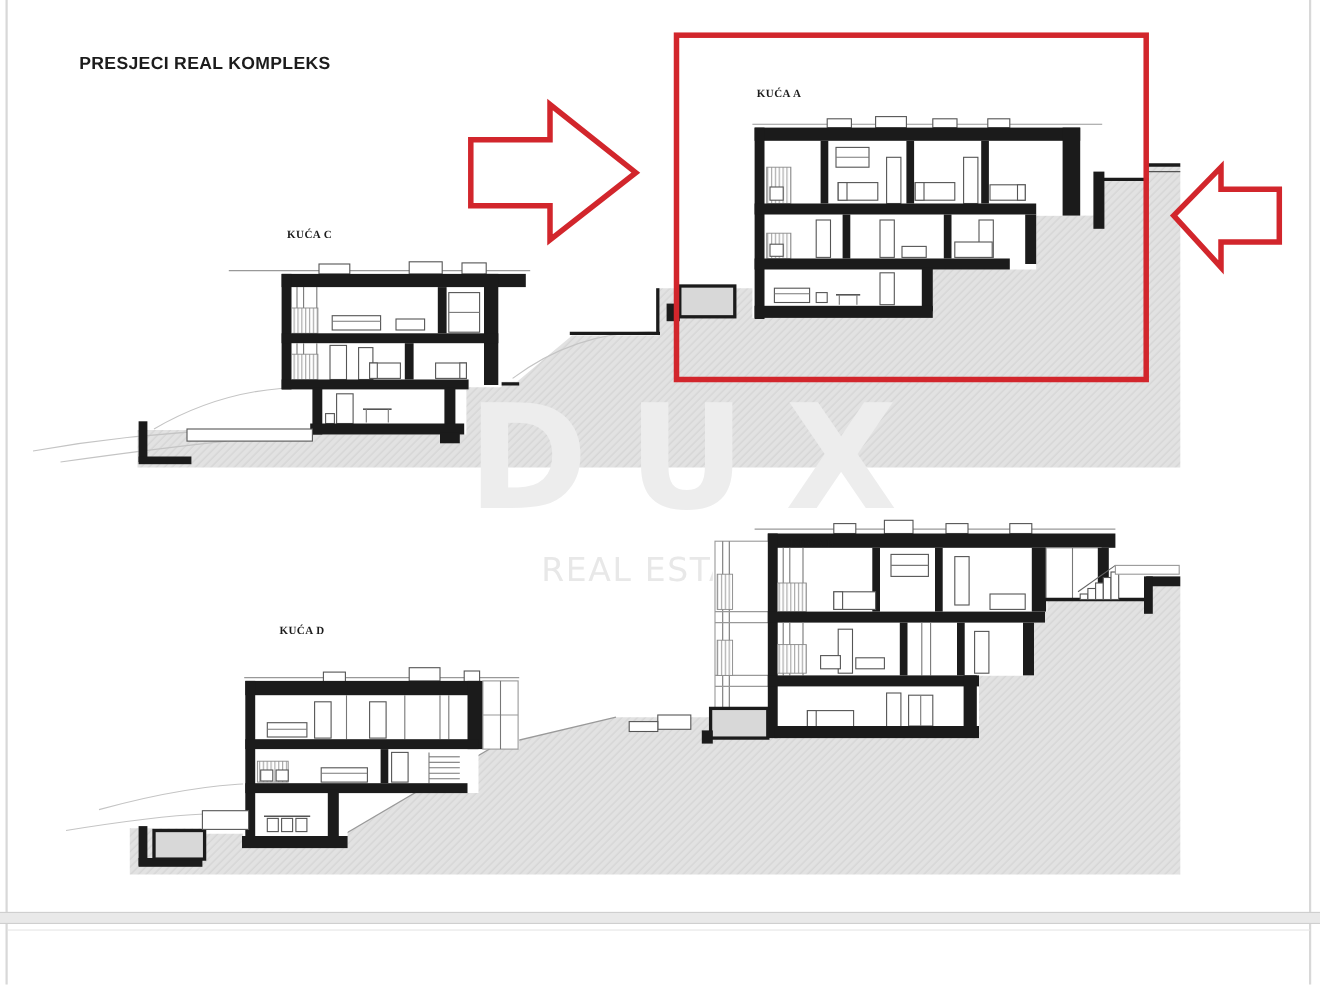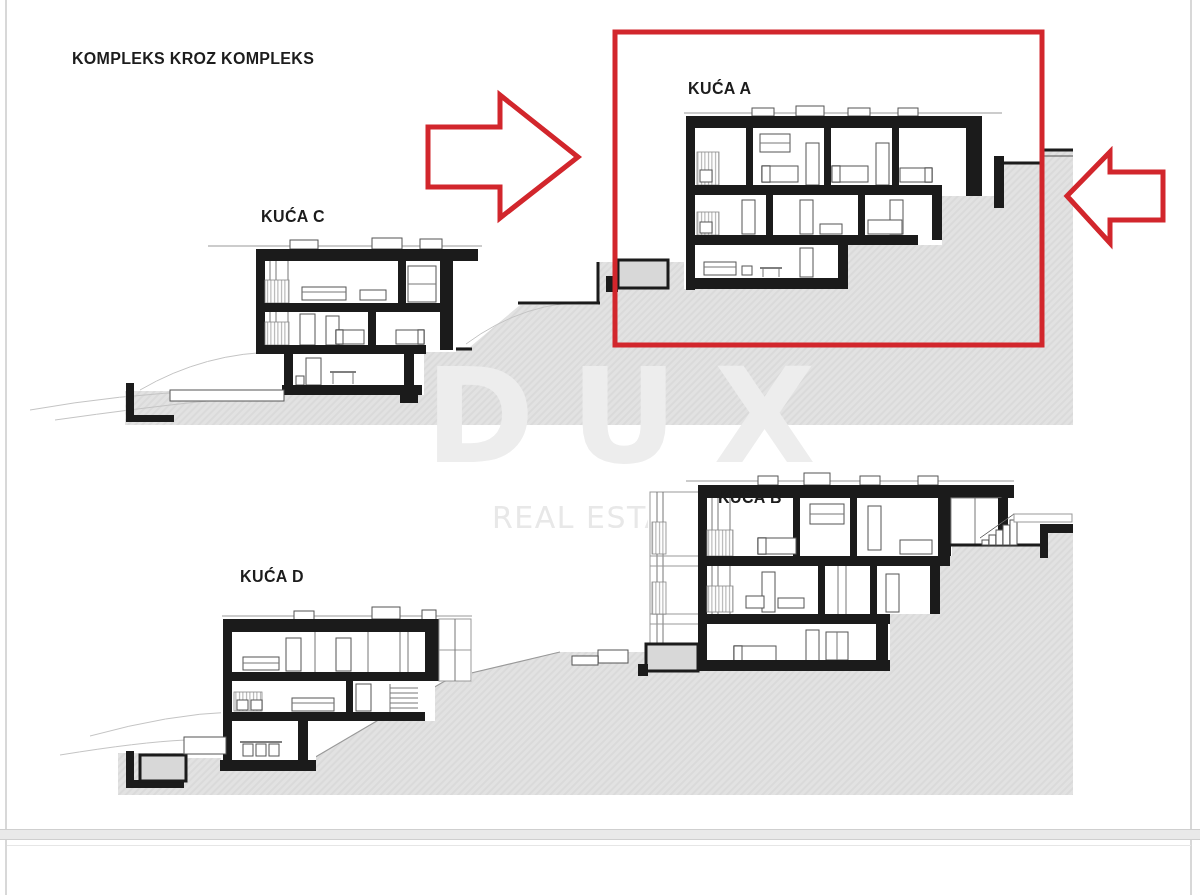--- a/index.html
+++ b/index.html
@@ -1,21 +1,21 @@
 <!DOCTYPE html>
 <html><head>
 <meta charset="utf-8">
 <style>
   html,body{margin:0;padding:0;background:#ffffff;}
   body{width:1200px;height:895px;overflow:hidden;font-family:"Liberation Sans",sans-serif;}
   .page{position:relative;width:1200px;height:895px;background:#ffffff;}
   svg.draw{position:absolute;left:0;top:0;}
   .lbl{position:absolute;color:#1c1c1c;font-weight:bold;white-space:nowrap;}
   .title{font-size:16px;letter-spacing:0.3px;}
-  .house-label{font-size:16px;letter-spacing:0.4px;}
+  .house-label{font-size:10px;letter-spacing:0.4px;font-family:Liberation Serif, serif;}
   .vborder{position:absolute;top:0;width:2px;height:895px;background:#d8d8d8;}
   .divider{position:absolute;left:0;top:829px;width:1200px;height:9px;background:#e9e9e9;
            border-top:1px solid #cfcfcf;border-bottom:1px solid #cfcfcf;}
   .p2edge{position:absolute;left:7px;top:845px;width:1184px;height:1px;background:#e6e6e6;}
   .blk{fill:#1b1b1b;stroke:none;}
   .furn{fill:#ffffff;stroke:#555;stroke-width:1;}
   .thin{fill:none;stroke:#999;stroke-width:1;}
   .win{fill:none;stroke:#777;stroke-width:1;}
   .ctr{fill:none;stroke:#c4c4c4;stroke-width:1;}
   .slabline{fill:none;stroke:#1b1b1b;stroke-width:3;}
@@ -302,23 +302,23 @@
     <rect class="furn" x="184" y="737" width="42" height="17"></rect>
   </g>
 
   <g>
     <rect x="615" y="32" width="427" height="313" fill="none" stroke="#d2262c" stroke-width="5"></rect>
     <polygon points="428,127 500,127 500,95 578,157 500,218 500,187 428,187" fill="#ffffff" stroke="#d2262c" stroke-width="5" stroke-linejoin="miter"></polygon>
     <polygon points="1067,196 1110,152 1110,172 1163,172 1163,220 1110,220 1110,243" fill="#ffffff" stroke="#d2262c" stroke-width="5" stroke-linejoin="miter"></polygon>
   </g>
 </svg>
 
-  <div class="lbl title" style="left:72px;top:50px;">KOMPLEKS KROZ KOMPLEKS</div>
+  <div class="lbl title" style="left:72px;top:50px;">PRESJECI REAL KOMPLEKS</div>
   <div class="lbl house-label" style="left:688px;top:80px;">KUĆA A</div>
   <div class="lbl house-label" style="left:261px;top:208px;">KUĆA C</div>
   <div class="lbl house-label" style="left:718px;top:451px;margin-top:38px;">KUĆA B</div>
-  <div class="lbl house-label" style="left:225px;top:568px;padding-left:15px;">KUĆA D</div>
+  <div class="lbl house-label" style="left:239px;top:568px;padding-left:15px;">KUĆA D</div>
 
   <div class="vborder" style="left:5px;"></div>
   <div class="vborder" style="left:1190px;"></div>
   <div class="divider"></div>
   <div class="p2edge"></div>
 </div>
 
 </body></html>

